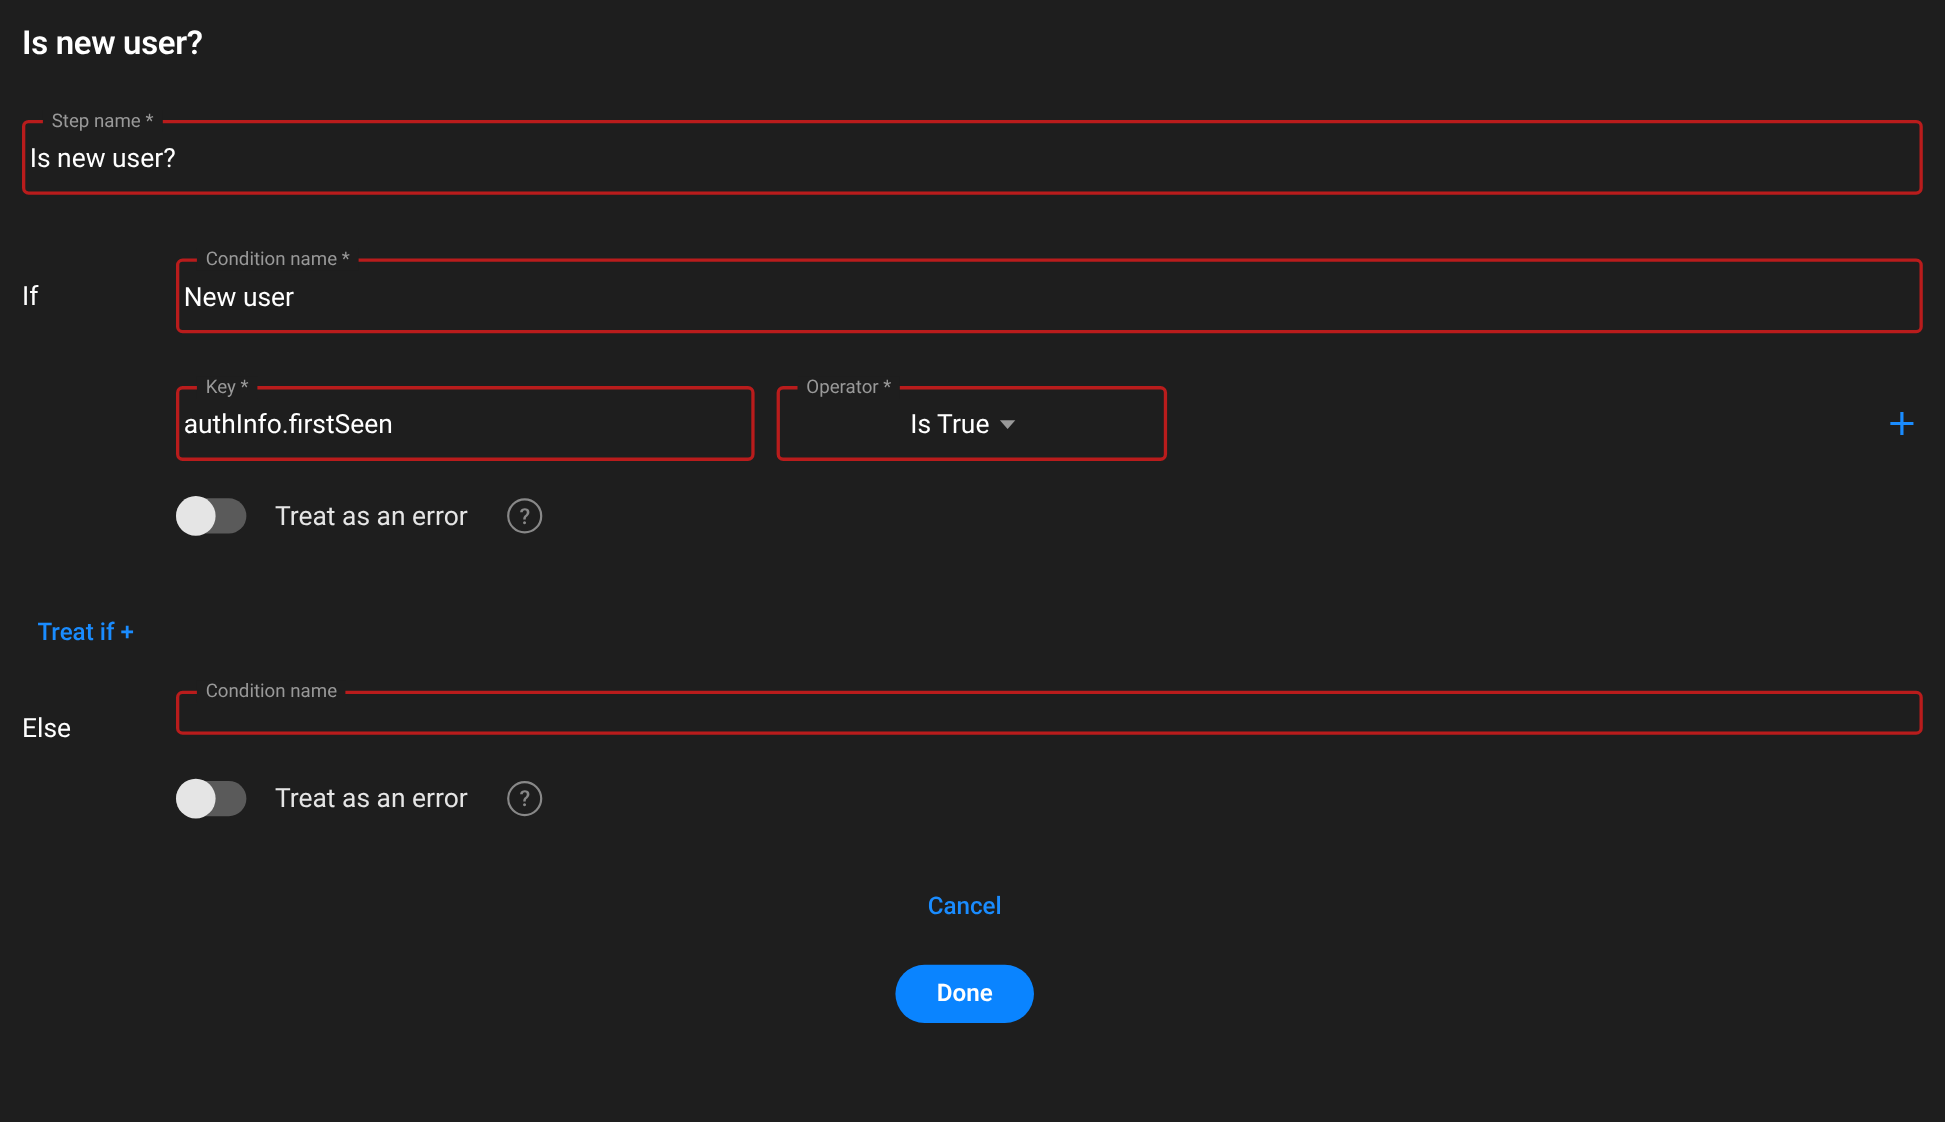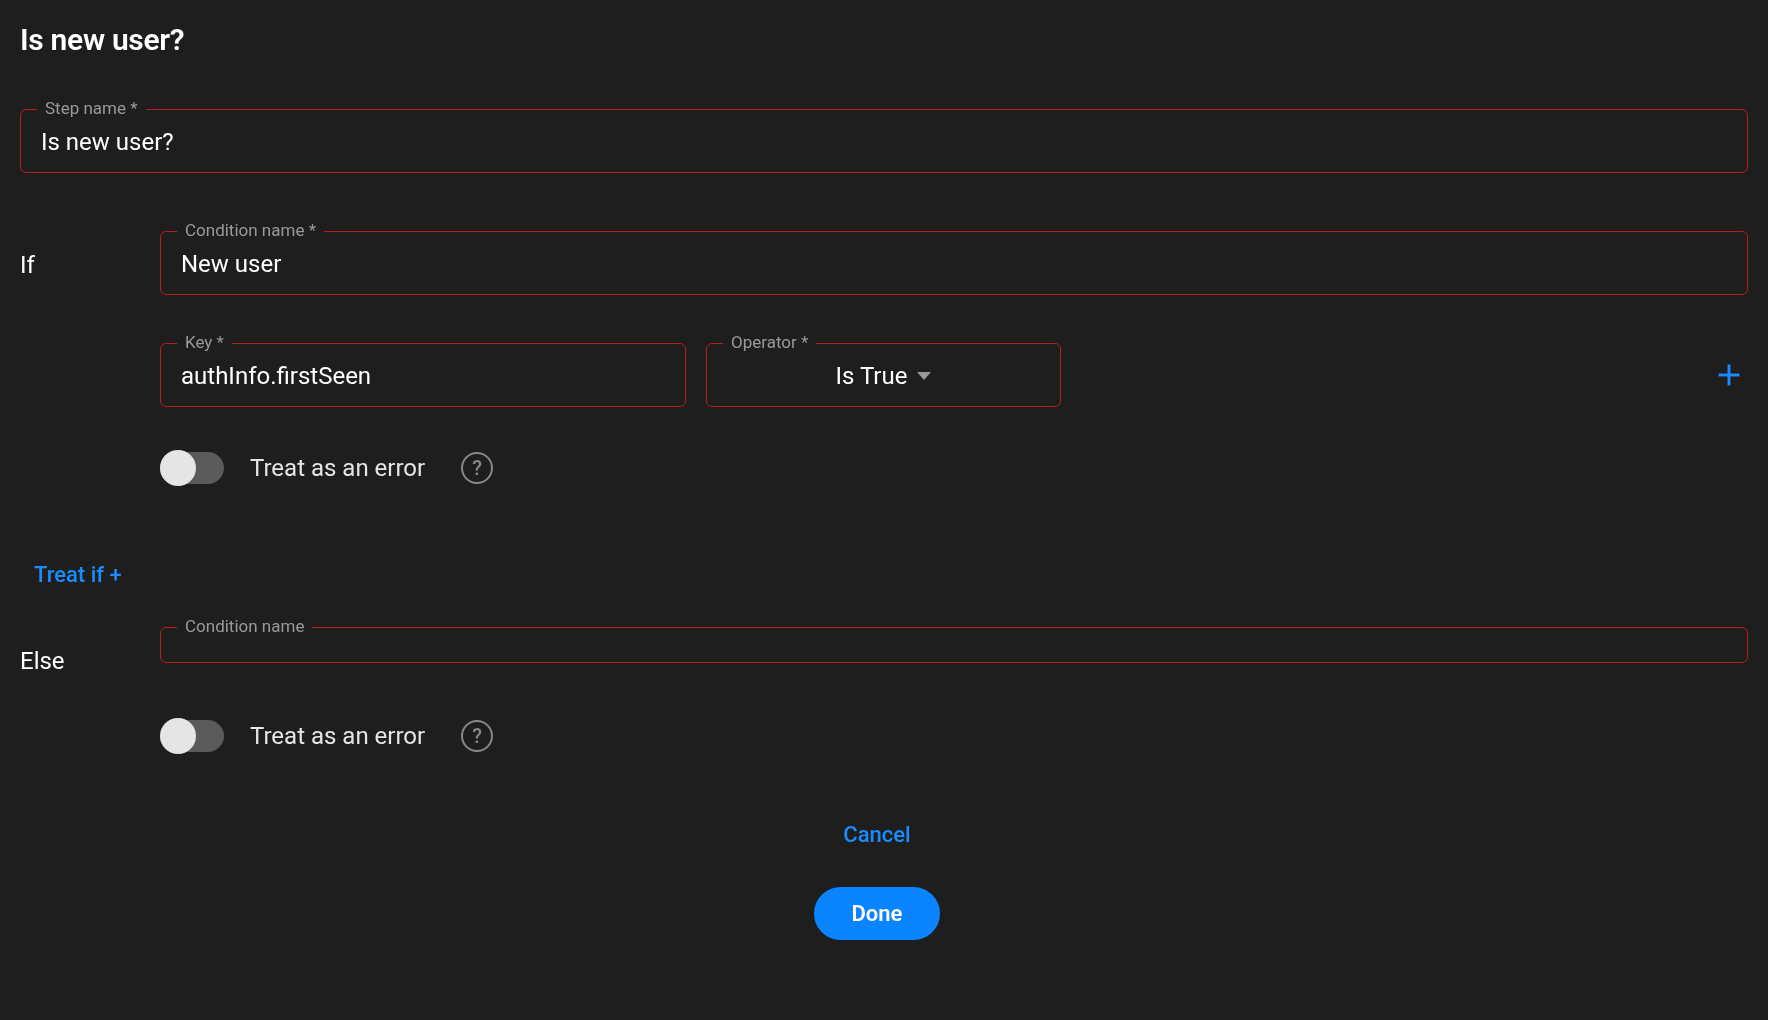--- a/index.html
+++ b/index.html
@@ -21,23 +21,23 @@
     .page-title {
       font-size: 30px;
       font-weight: 600;
       color: #ffffff;
       margin-bottom: 52px;
       letter-spacing: -0.3px;
     }
     
     .fieldset {
       position: relative;
-      border: 1px solid #b91c1c;
+      border: 3px solid #b91c1c;
       border-radius: 6px;
-      padding: 18px 20px 16px 20px;
+      padding: 18px 20px 16px 4px;
     }
     
     .fieldset-legend {
       position: absolute;
       top: -12px;
       left: 16px;
       background: #1e1e1e;
       padding: 0 8px;
       font-size: 17px;
       color: #999999;
@@ -121,21 +121,21 @@
       align-items: center;
       justify-content: center;
       cursor: pointer;
       color: #1a8cff;
     }
     
     .toggle-row {
       display: flex;
       align-items: center;
       gap: 26px;
-      margin-top: 45px;
+      margin-top: 34px;
       margin-left: 140px;
     }
     
     .toggle {
       position: relative;
       width: 64px;
       height: 32px;
       background: #5a5a5a;
       border-radius: 16px;
       cursor: pointer;

